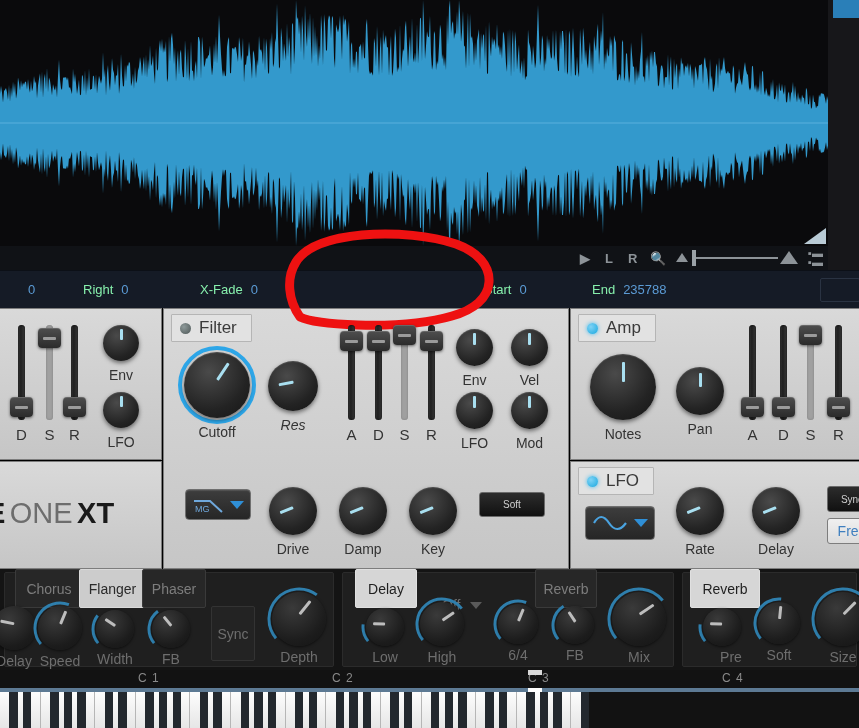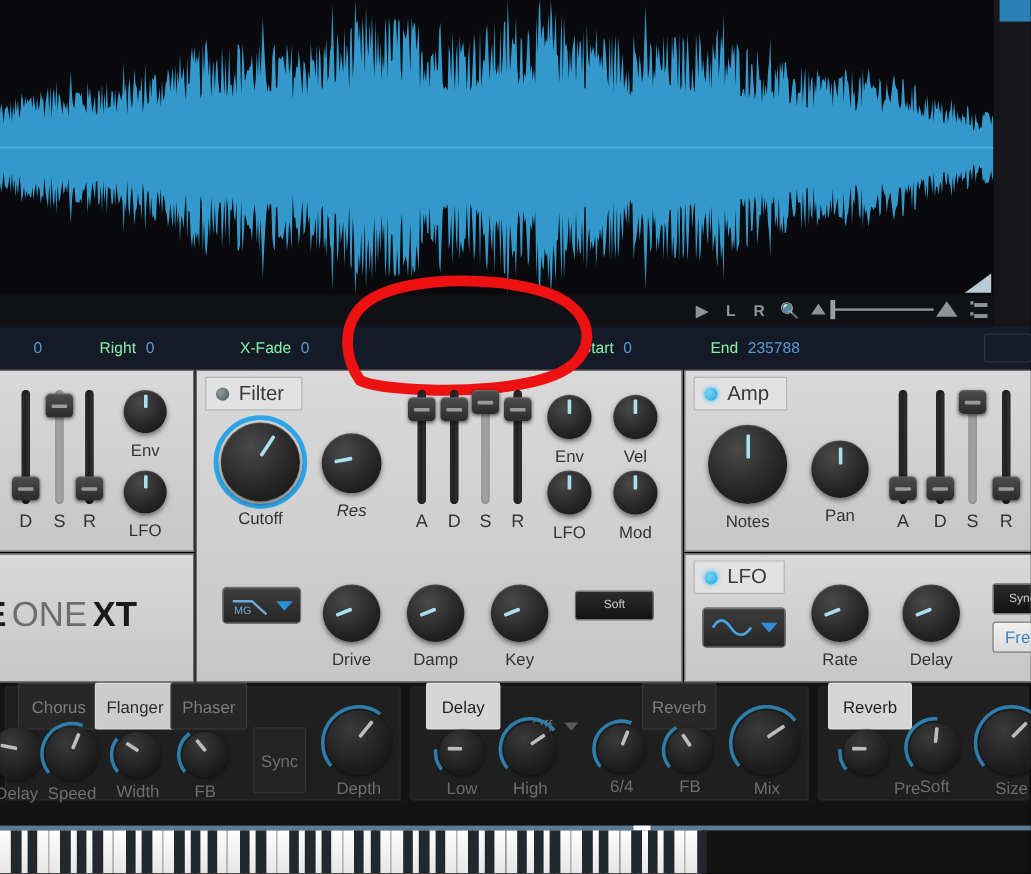--- a/index.html
+++ b/index.html
@@ -368,38 +368,45 @@
       <div class="fxknob" style="left: 612px; top: 23px; width: 54px; height: 54px;">
         <div class="pt" style="width: 2.5px; height: 17.28px; left: 25.75px; top: 5.4px; transform: rotate(56deg);"></div>
       </div>
       <div class="fxlabel" style="left: 590px; top: 80px; width: 98px;">Mix</div>
       <svg width="48" height="48" viewBox="0 0 48 48" style="position: absolute; left: 698px; top: 34px;">
         <path d="M7.147022251382484 38.141327413103866 A22 22 0 0 1 2.1547588216561877 21.395112697256973" stroke="#2f7fad" stroke-width="3" fill="none"></path>
       </svg>
       <div class="fxknob" style="left: 703px; top: 39px; width: 38px; height: 38px;">
         <div class="pt" style="width: 2.5px; height: 12.16px; left: 17.75px; top: 3.8px; transform: rotate(-89.6deg);"></div>
       </div>
-      <div class="fxlabel" style="left: 715px; top: 80px; width: 82px;">Pre</div>
+      <div class="fxlabel" style="left: 690px; top: 80px; width: 82px;">Pre</div>
       <svg width="52" height="52" viewBox="0 0 52 52" style="position: absolute; left: 753px; top: 28px;">
         <path d="M7.614933365144527 41.42690263247694 A24 24 0 0 1 28.175181924746727 2.098774433216711" stroke="#2f7fad" stroke-width="3" fill="none"></path>
       </svg>
       <div class="fxknob" style="left: 758px; top: 33px; width: 42px; height: 42px;">
         <div class="pt" style="width: 2.5px; height: 13.44px; left: 19.75px; top: 4.2px; transform: rotate(5.6deg);"></div>
       </div>
       <div class="fxlabel" style="left: 736px; top: 78px; width: 86px;">Soft</div>
       <svg width="64" height="64" viewBox="0 0 64 64" style="position: absolute; left: 811px; top: 18px;">
         <path d="M9.018666706430661 51.28362829059618 A30 30 0 0 1 51.91778637956725 9.566057285044042" stroke="#2f7fad" stroke-width="3" fill="none"></path>
       </svg>
       <div class="fxknob" style="left: 816px; top: 23px; width: 54px; height: 54px;">
         <div class="pt" style="width: 2.5px; height: 17.28px; left: 25.75px; top: 5.4px; transform: rotate(44.8deg);"></div>
       </div>
       <div class="fxlabel" style="left: 794px; top: 80px; width: 98px;">Size</div>
     </div>
 
   <div class="kbarea">
+    <div class="octrow" id="octrow">
+        <div class="octlbl" style="left: 138px;">C 1</div>
+        <div class="octlbl" style="left: 332px;">C 2</div>
+        <div class="octlbl" style="left: 528px;">C 3</div>
+        <div class="octlbl" style="left: 722px;">C 4</div>
+        <div class="octmark" style="left: 528px;"></div>
+      </div>
     <div class="kbline"></div>
     <div class="kbline-seg-white" style="left:528px;width:14px"></div>
     <div class="keys" id="keys">
         <div class="wkey" style="left: 0px; width: 13.6px;"></div>
         <div class="wkey" style="left: 13.6px; width: 13.6px;"></div>
         <div class="wkey" style="left: 27.2px; width: 13.6px;"></div>
         <div class="wkey" style="left: 40.8px; width: 13.6px;"></div>
         <div class="wkey" style="left: 54.4px; width: 13.6px;"></div>
         <div class="wkey" style="left: 68px; width: 13.6px;"></div>
         <div class="wkey" style="left: 81.6px; width: 13.6px;"></div>

